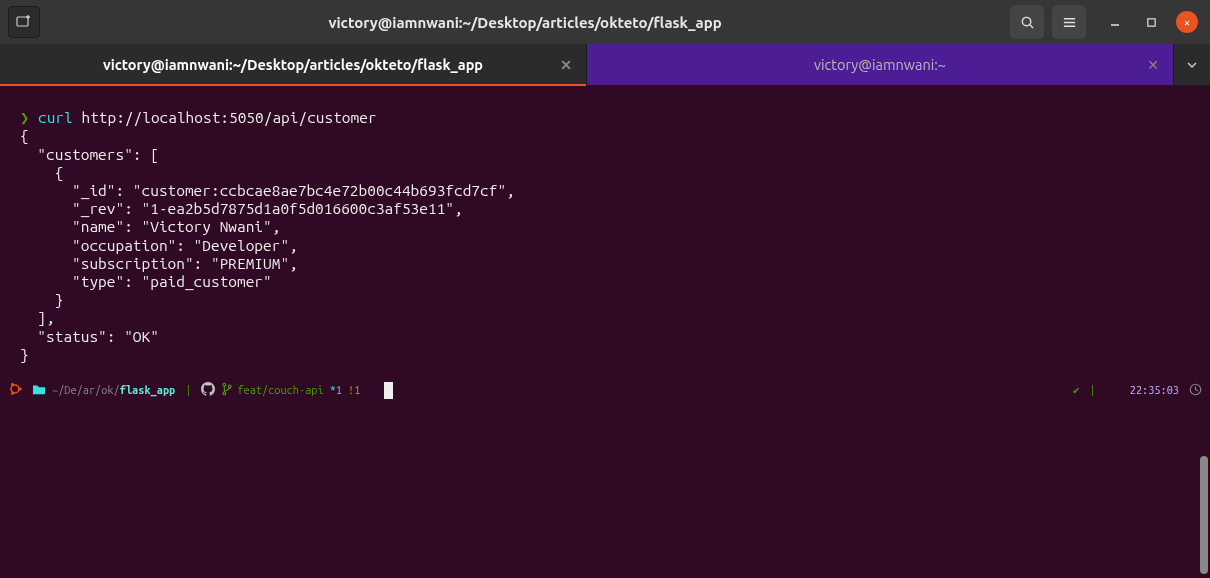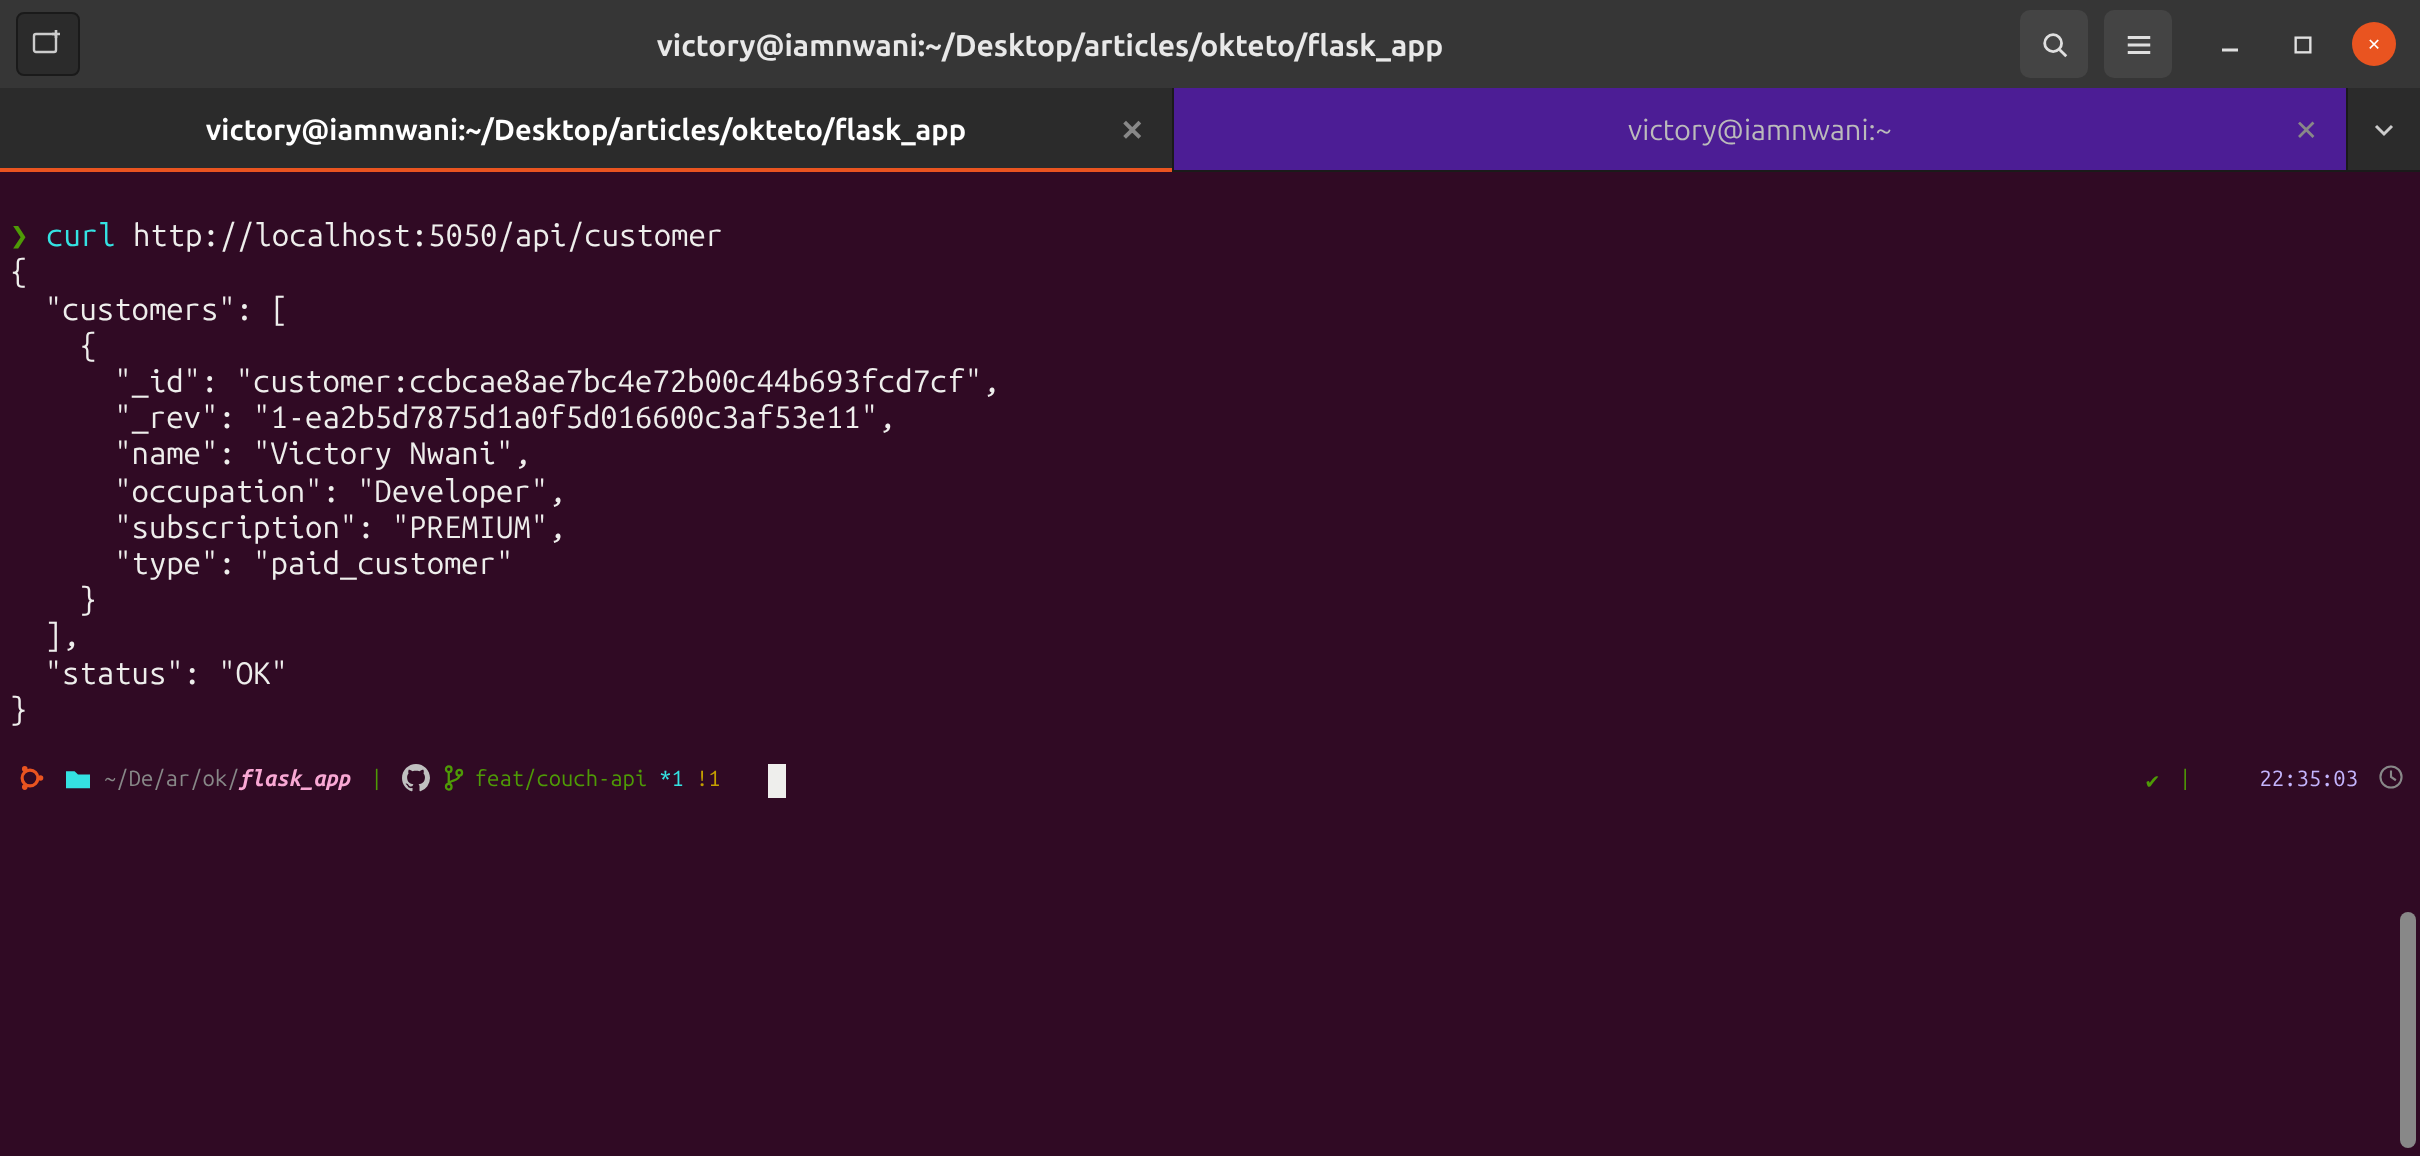--- a/index.html
+++ b/index.html
@@ -123,21 +123,21 @@
     }
     .tab-menu {
       width: 36px;
       display: flex;
       align-items: center;
       justify-content: center;
       color: #ccc;
       background: #2b2b2b;
     }
     .terminal {
-      padding: 5px 5px;
+      padding: 5px 20px;
       font-size: 15.5px;
       line-height: 18.2px;
       color: #eeeeec;
       white-space: pre;
       font-family: 'Ubuntu Mono', 'DejaVu Sans Mono', monospace;
     }
     .prompt-caret {
       color: #4e9a06;
       font-weight: bold;
     }
@@ -165,23 +165,22 @@
       margin-right: 10px;
     }
     .sl-folder {
       color: #34e2e2;
       margin-right: 6px;
     }
     .sl-path {
       color: #888;
     }
     .sl-path-last {
-      color: #f9a8d4;
+      color: #5eead4;
       font-weight: bold;
-      font-style: italic;
     }
     .sl-sep {
       color: #4e9a06;
       margin: 0 10px;
     }
     .sl-cat {
       color: #c0c0c0;
       margin-right: 6px;
     }
     .sl-branch-icon {

